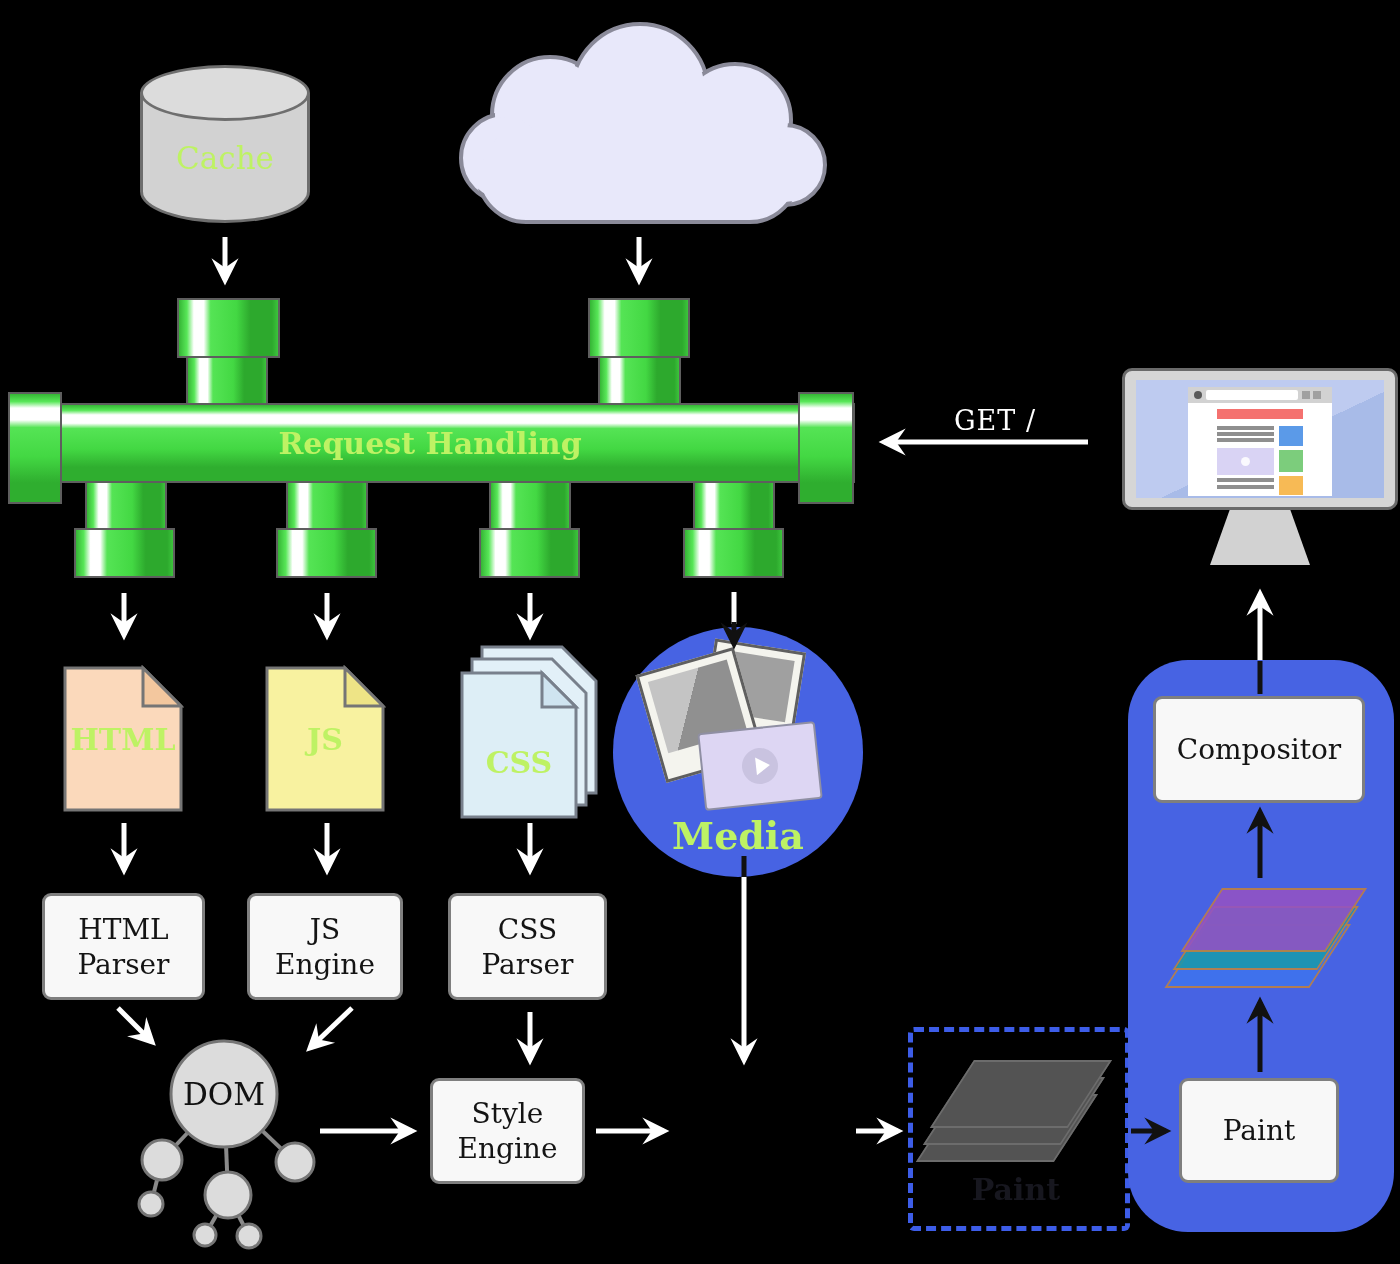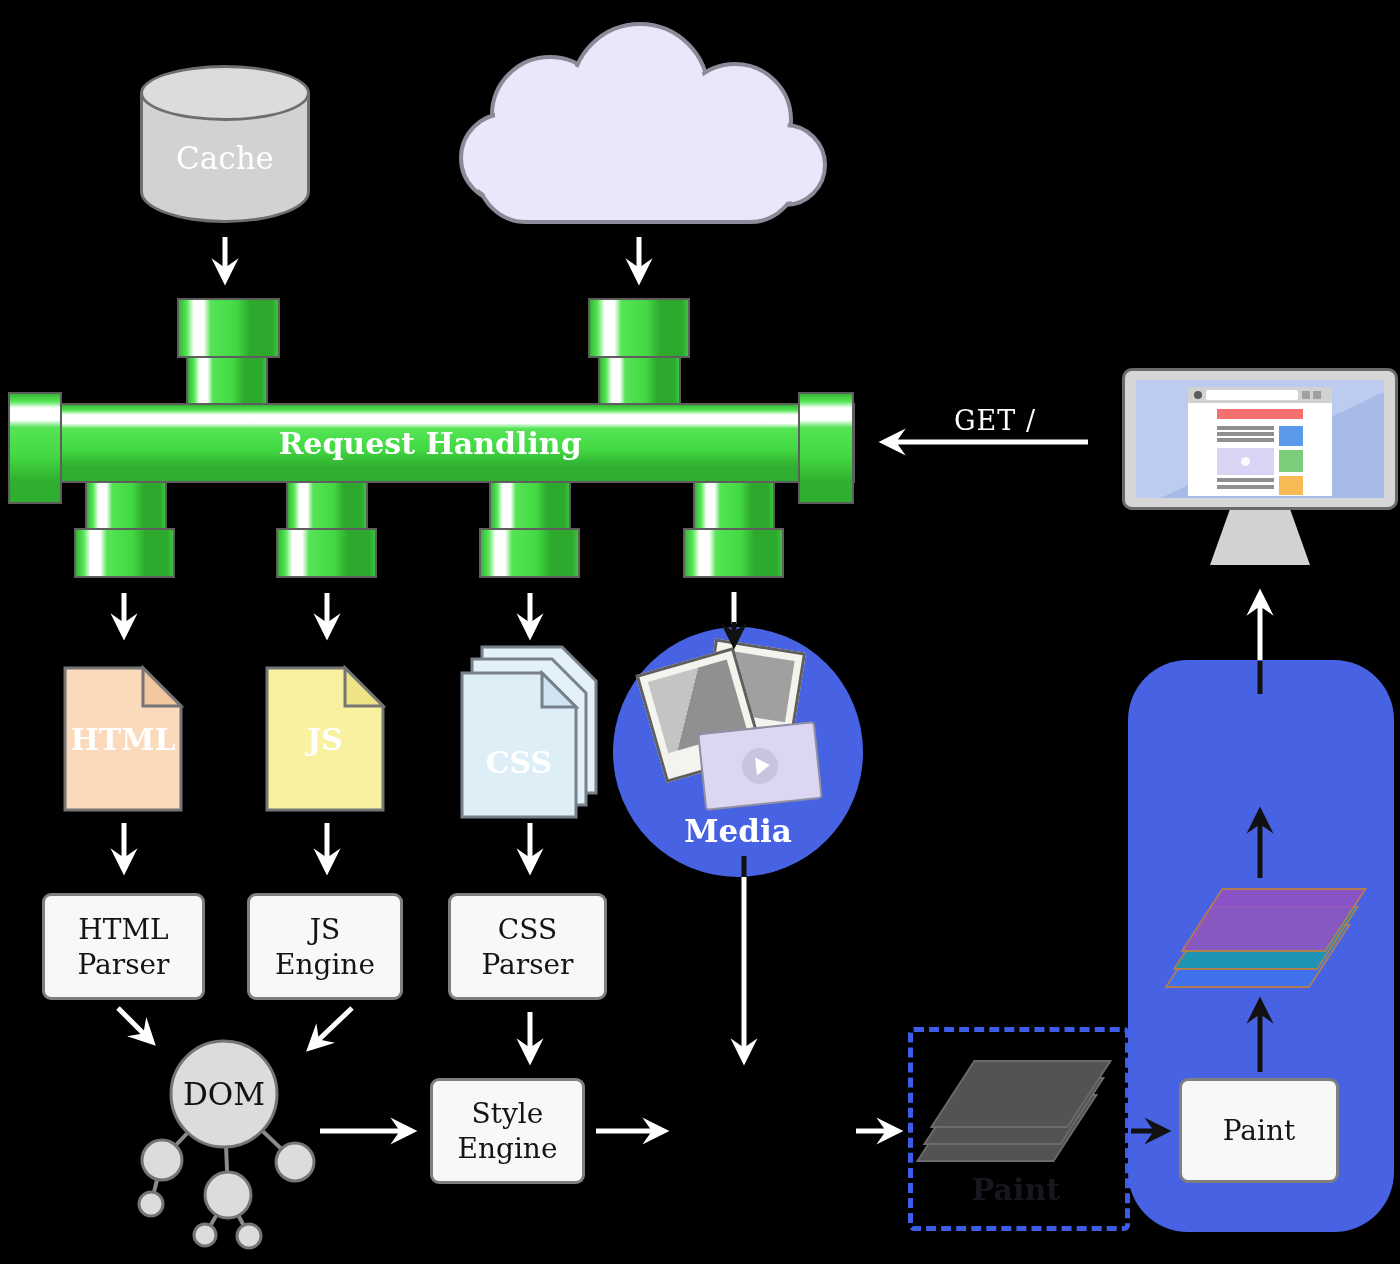--- a/index.html
+++ b/index.html
@@ -4,21 +4,21 @@
 <style>
   html,body{margin:0;padding:0;background:#000;}
   #canvas{position:relative;width:1400px;height:1264px;background:#000;overflow:hidden;
           font-family:"DejaVu Serif","Liberation Serif",serif;}
   .abs{position:absolute;}
   svg.layer{position:absolute;left:0;top:0;pointer-events:none;}
   #bg-svg{z-index:1;}
   #arrow-svg{z-index:6;}
 
   
-  .lbl{position:absolute;color:#ffffff;text-align:center;z-index:4;}
+  .lbl{position:absolute;color:#bef264;text-align:center;z-index:4;}
   .lbl.white{color:#fff;}
 
   
   .pipe{position:absolute;border:2px solid #5e5e5e;box-sizing:border-box;z-index:2;}
   .pipeV{background:linear-gradient(90deg,#35b535 0%,#58e758 8%,#ffffff 15%,#ffffff 25%,#55e455 32%,#43d843 58%,#2da92d 72%,#2da92d 94%,#3cc43c 100%);}
   .pipeH{background:linear-gradient(180deg,#35b535 0%,#58e758 7%,#ffffff 13%,#ffffff 24%,#55e455 31%,#43d843 58%,#2fae2f 82%,#2fae2f 100%);}
 
   
   .cyl-top{position:absolute;background:#dcdcdc;border:3px solid #6e6e6e;border-radius:50%;box-sizing:border-box;z-index:3;}
   .cyl-body{position:absolute;background:#d2d2d2;border:3px solid #6e6e6e;border-top:none;box-sizing:border-box;
@@ -143,39 +143,40 @@
       <div class="photo" style="height:62px;"></div>
     </div>
     <div class="polaroid" style="left:36px;top:32px;width:102px;height:112px;transform:rotate(-16deg);">
       <div class="photo" style="height:74px;background:linear-gradient(120deg,#c4c4c4 42%,#909090 42%);"></div>
     </div>
     <div class="video" style="left:88px;top:100px;width:118px;height:78px;transform:rotate(-6deg);">
       <div class="playc">
           <div class="playt"></div>
         </div>
     </div>
-    <div class="lbl" style="left:0;top:186px;width:250px;font-size:31px;font-weight:700;">Media</div>
+    <div class="lbl" style="left:0;top:186px;width:250px;font-size:38px;font-weight:700;">Media</div>
   </div>
 
   <div class="pbox" style="left:42px;top:893px;width:163px;height:107px;">HTML
 Parser</div>
   <div class="pbox" style="left:247px;top:893px;width:156px;height:107px;">JS
 Engine</div>
   <div class="pbox" style="left:448px;top:893px;width:159px;height:107px;">CSS
 Parser</div>
   <div class="pbox" style="left:430px;top:1078px;width:155px;height:106px;">Style
 Engine</div>
 
   <div class="abs" style="left:908px;top:1027px;width:222px;height:204px;border:5px dashed #3d5de8;border-radius:6px;box-sizing:border-box;z-index:2;"></div>
   <div class="sheet dark-sheet" style="left:960px;top:1094px;"></div>
   <div class="sheet dark-sheet" style="left:967px;top:1077px;"></div>
   <div class="sheet dark-sheet" style="left:974px;top:1060px;"></div>
   <div class="lbl" style="left:946px;top:1172px;width:140px;font-size:30px;font-weight:700;color:#17171f;">Paint</div>
 
   <div class="abs" style="left:1128px;top:660px;width:266px;height:572px;border-radius:60px;background:#4763e3;z-index:3;"></div>
+  <div class="pbox" style="left:1153px;top:696px;width:212px;height:107px;">Compositor</div>
   <div class="sheet color-sheet" style="left:1206px;top:924px;background:#3f74ee;"></div>
   <div class="sheet color-sheet" style="left:1214px;top:906px;background:#1a98ac;"></div>
   <div class="sheet color-sheet" style="left:1222px;top:888px;background:#9452c4;"></div>
   <div class="pbox" style="left:1179px;top:1078px;width:160px;height:105px;">Paint</div>
 
   <div>
     <div class="abs" style="left:1210px;top:509px;width:100px;height:56px;background:#d2d2d2;clip-path:polygon(20% 0,80% 0,100% 100%,0 100%);z-index:2;"></div>
     <div class="abs" style="left:1122px;top:368px;width:276px;height:142px;background:#d6d6d6;border:3px solid #6a6a6a;border-radius:10px;box-sizing:border-box;z-index:3;"></div>
     <div class="abs" style="left:1136px;top:380px;width:248px;height:118px;background:linear-gradient(to bottom right,#becbf0 55%,#a8bbe8 55%);z-index:3;"></div>
     <div class="abs" style="left:1188px;top:387px;width:144px;height:109px;background:#fff;z-index:4;">

